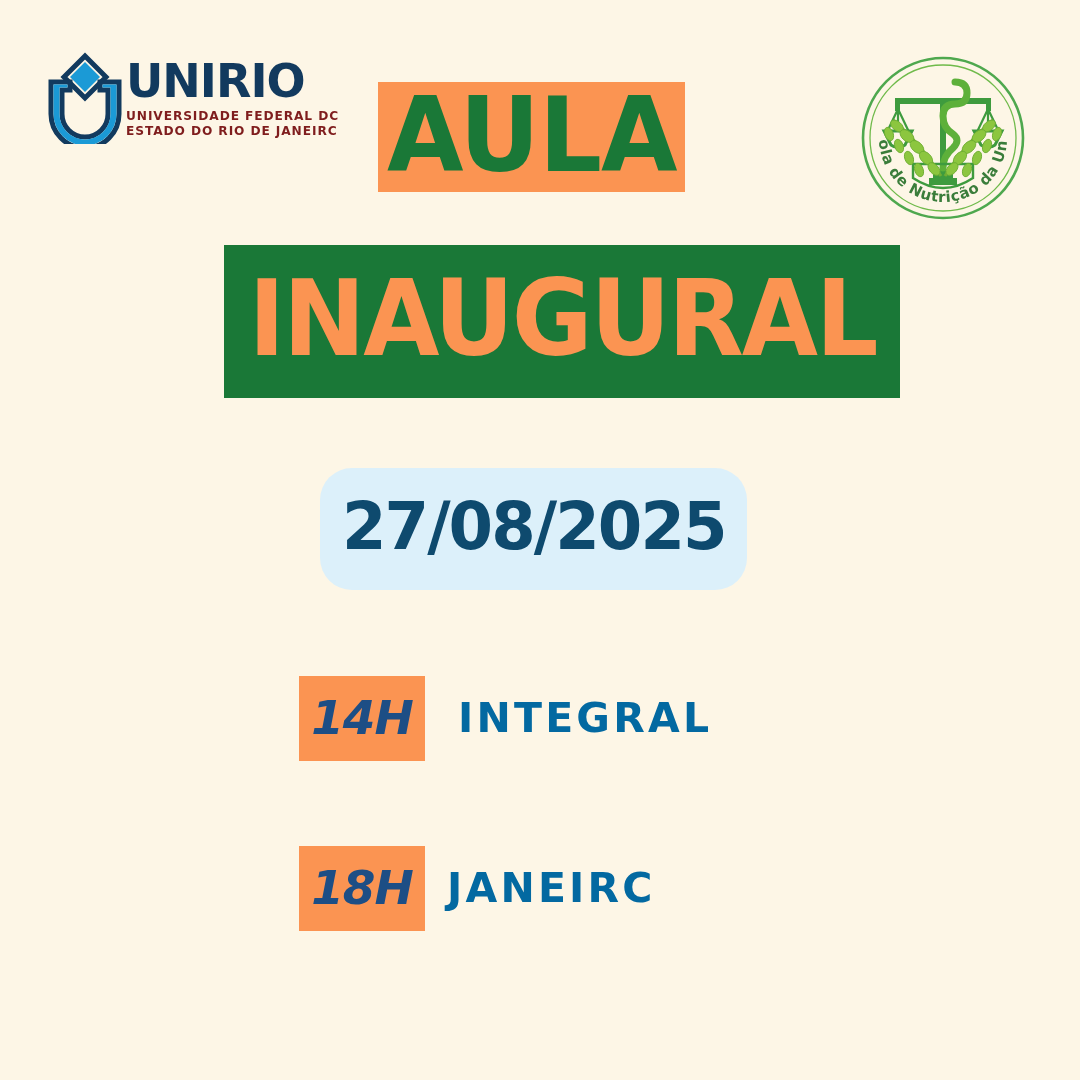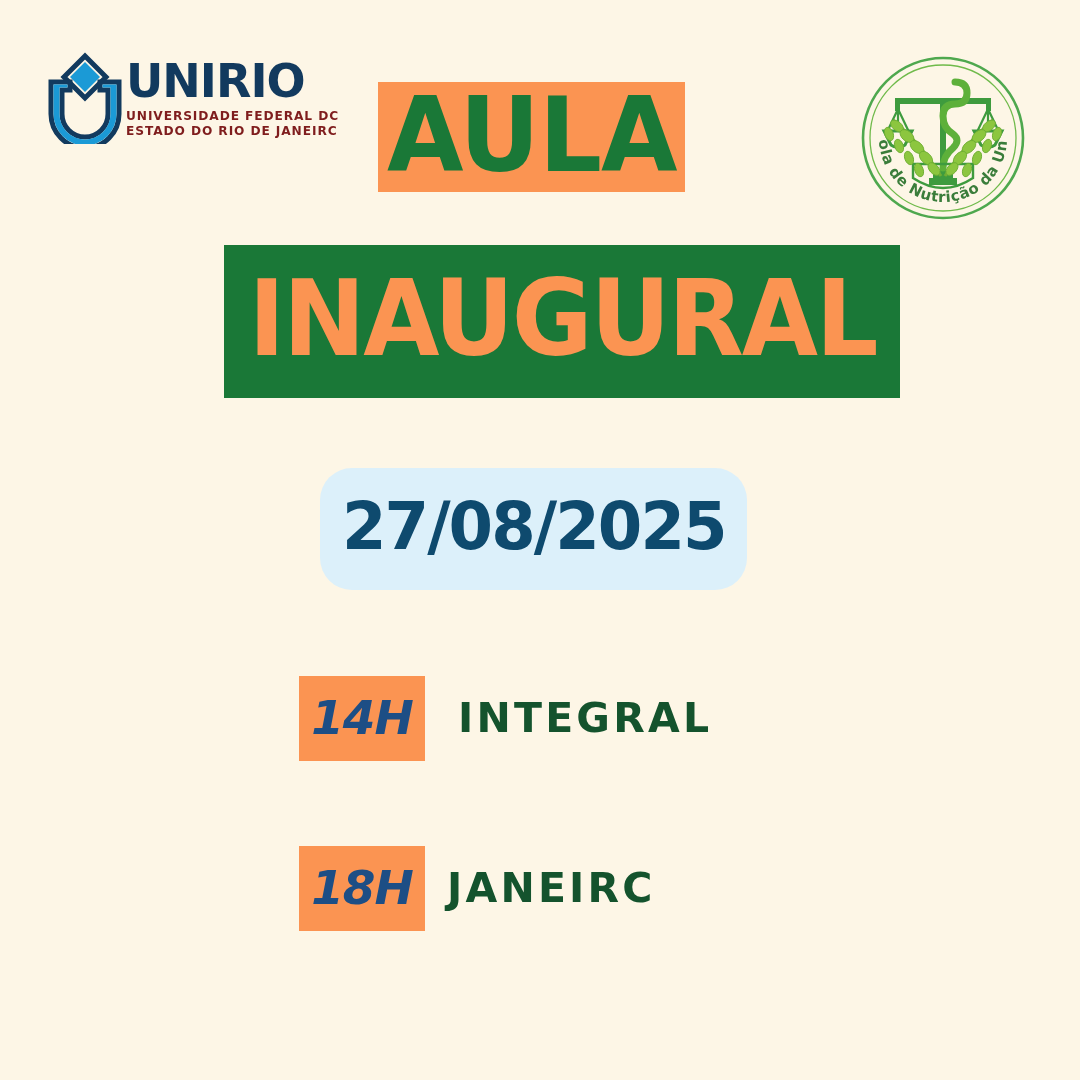--- a/index.html
+++ b/index.html
@@ -135,21 +135,21 @@
     white-space:nowrap;
     padding-bottom:3px;
     font-style:italic;
   }
   .session-label {
     font-family:"DejaVu Sans", sans-serif;
     font-weight:bold;
     font-size:41px;
     line-height:41px;
     letter-spacing:3.2px;
-    color:#14532d;
+    color:#0369a1;
     white-space:nowrap;
   }
   #session-row-0 .session-label { margin-left:33px; }
   #session-row-1 .session-label { margin-left:22px; }
 </style>
 </head>
 <body>
 
 <div id="poster">
 

